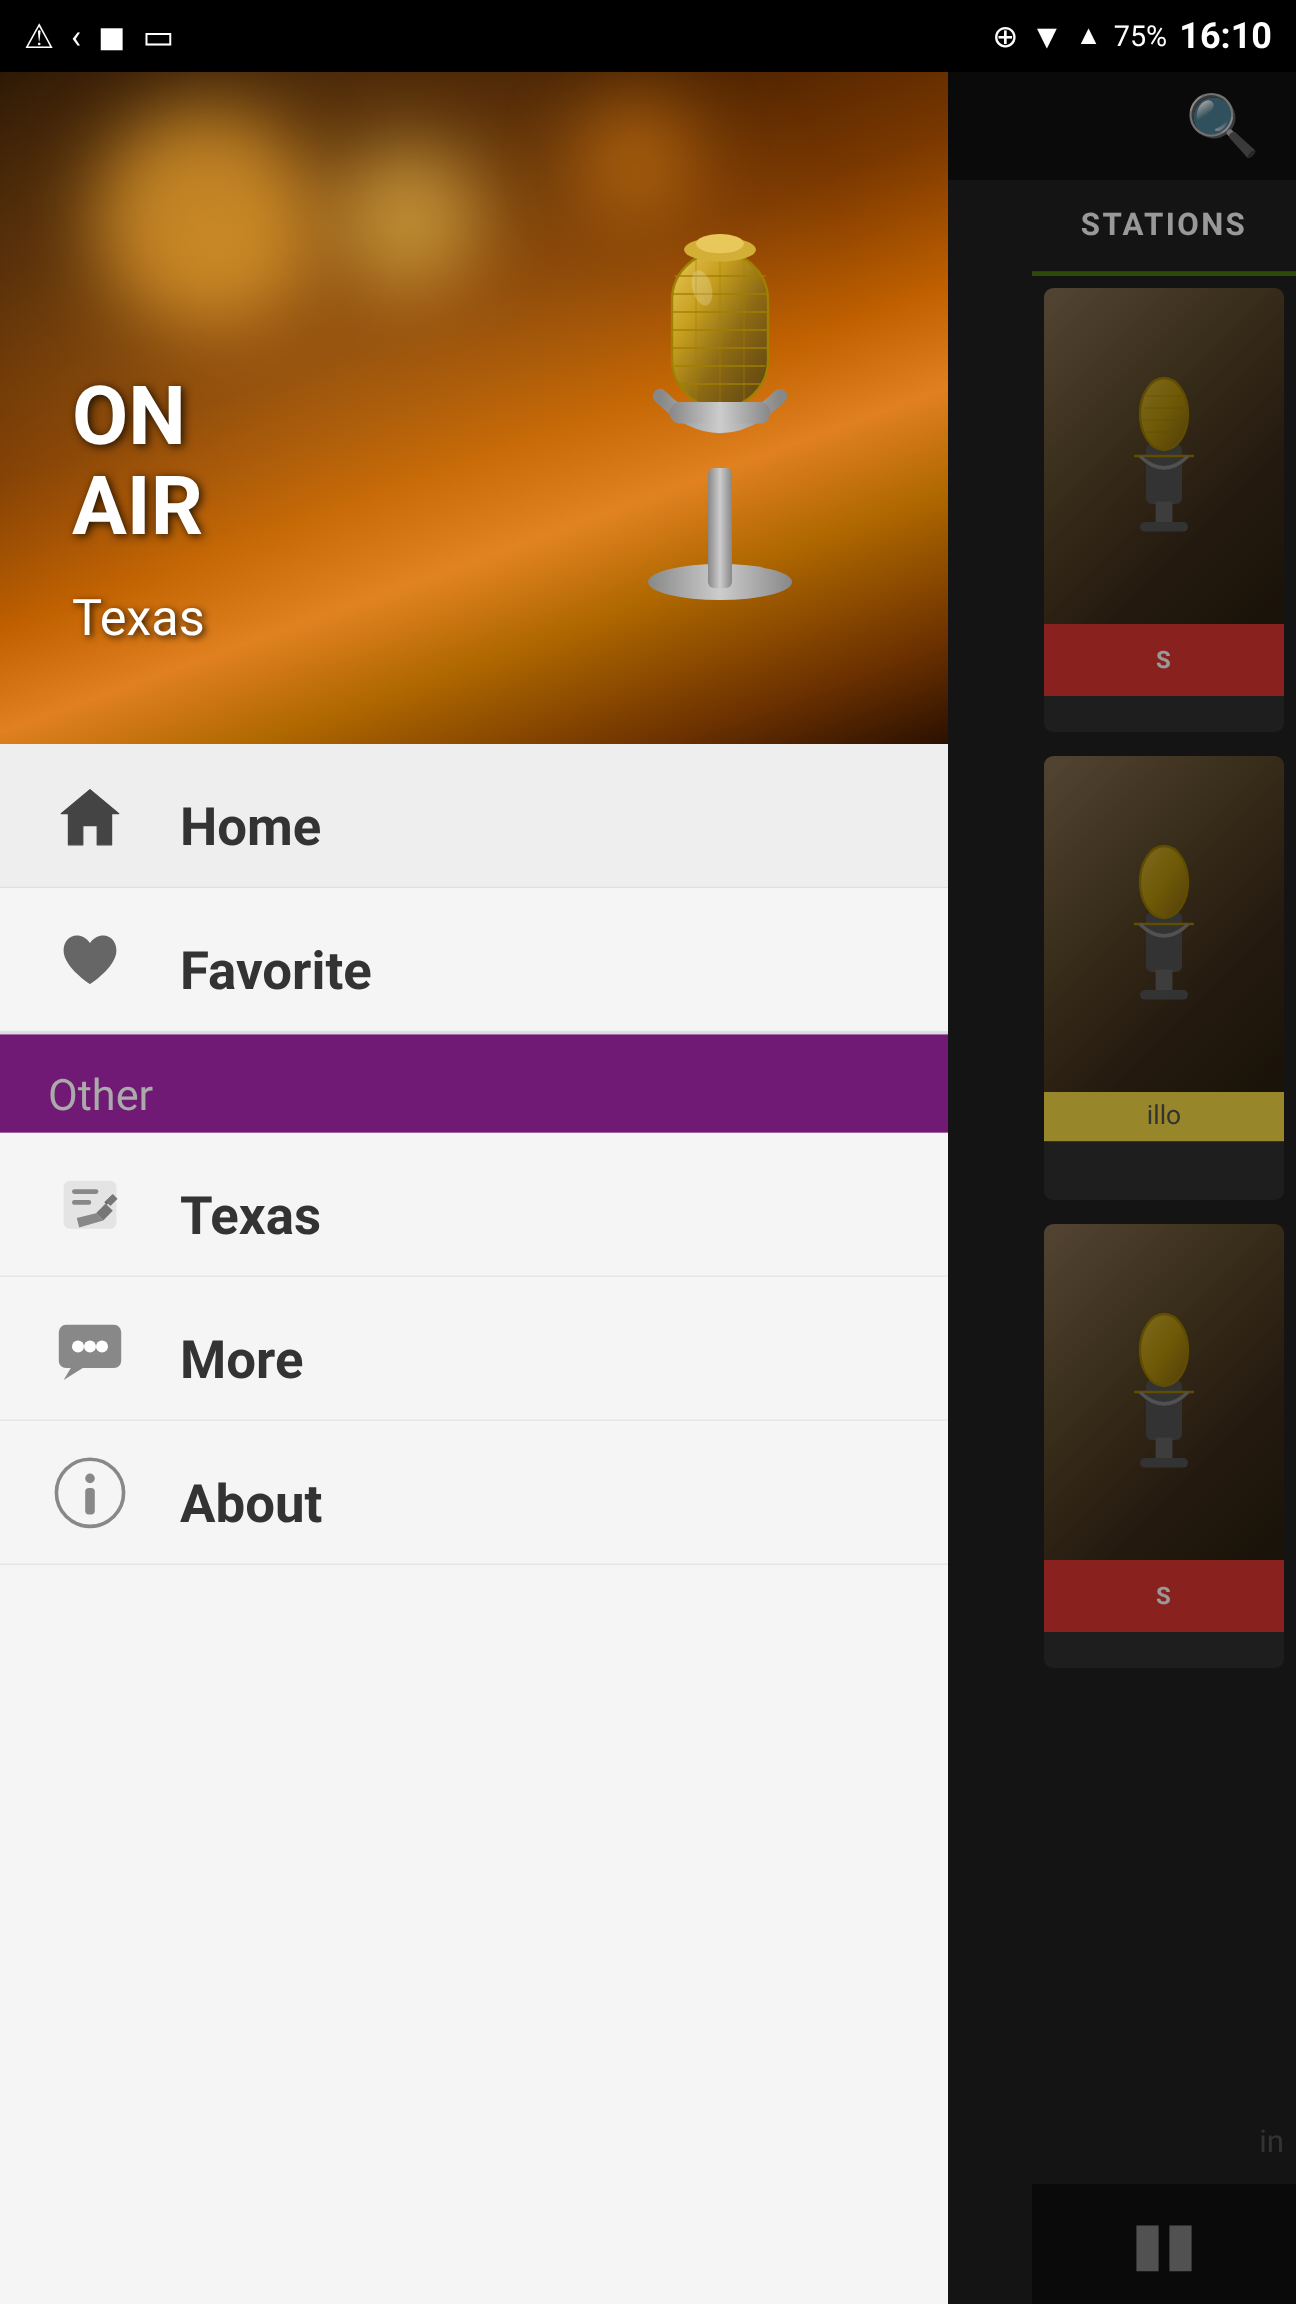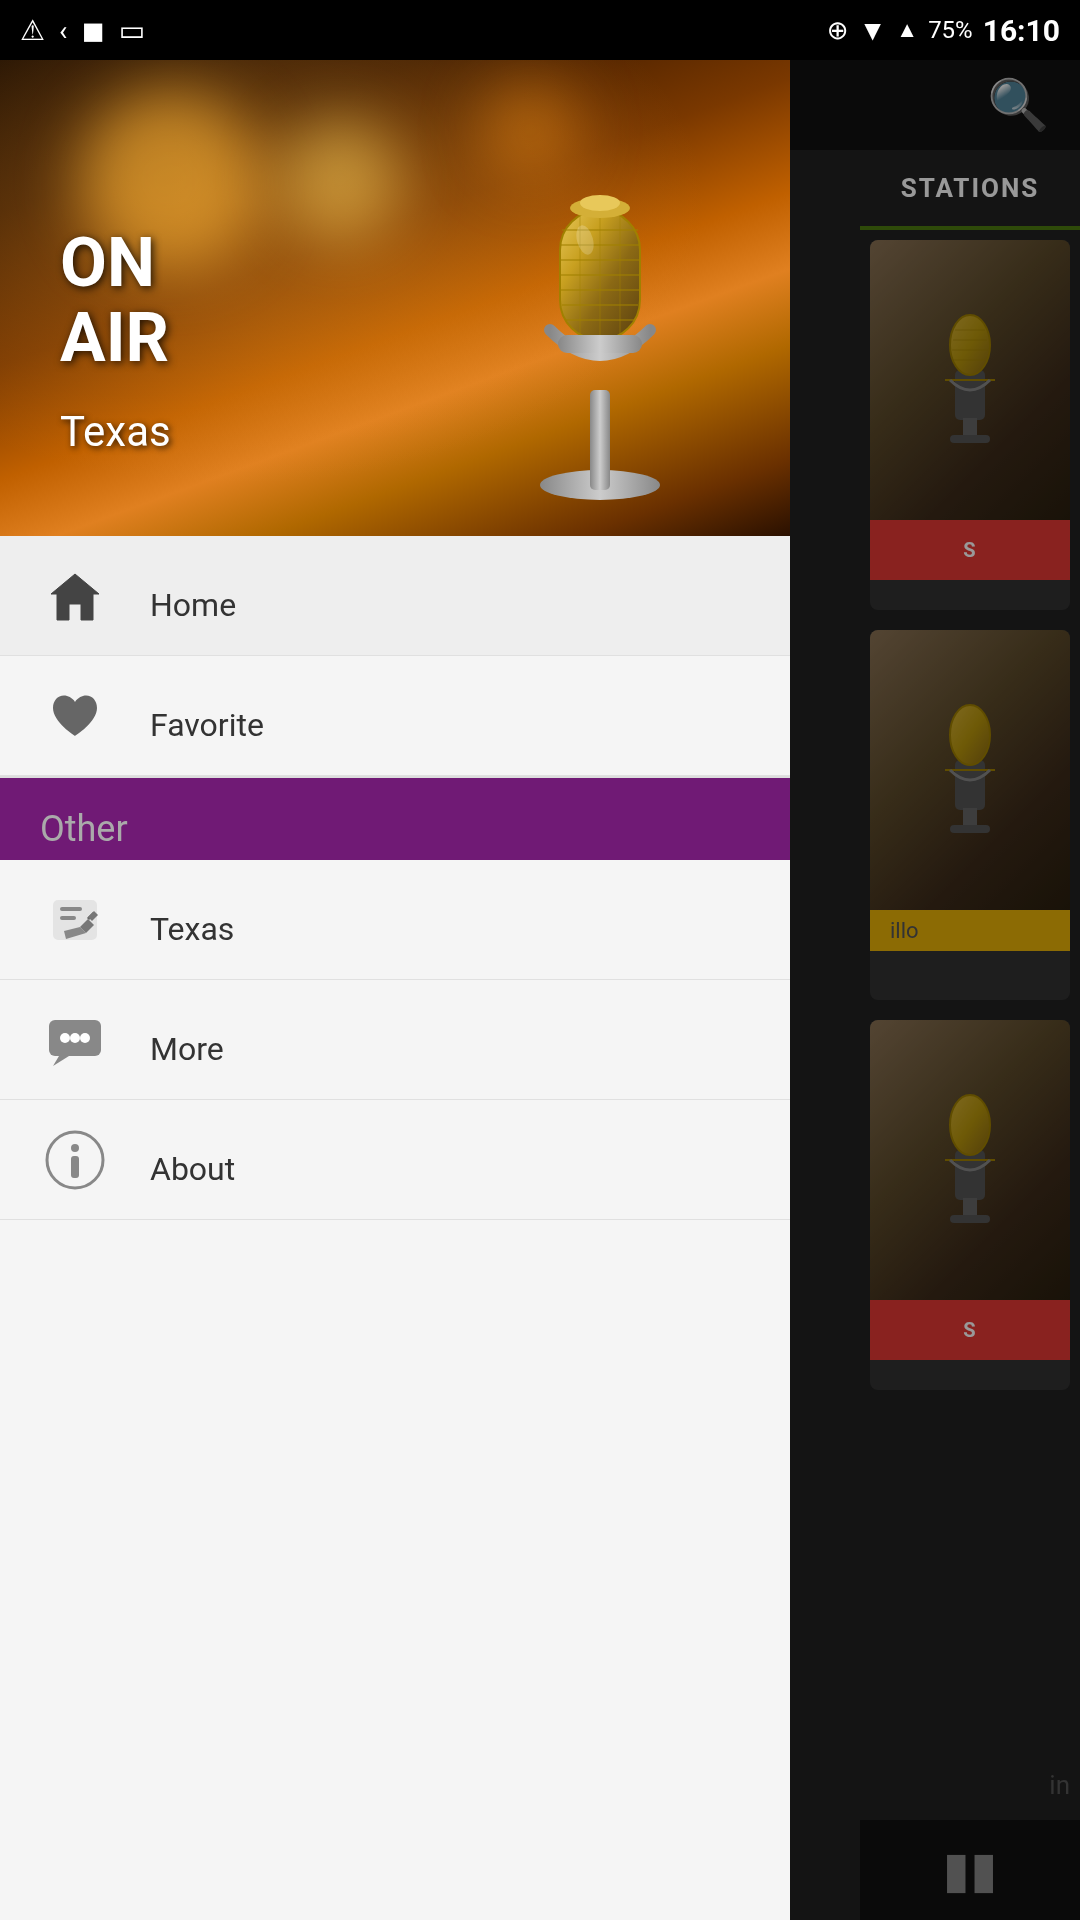--- a/index.html
+++ b/index.html
@@ -203,21 +203,21 @@
       height: 100%;
       background: #fff;
       z-index: 20;
       display: flex;
       flex-direction: column;
     }
 
     
     .drawer-hero {
       width: 100%;
-      height: 476px;
+      height: 560px;
       background: linear-gradient(160deg, #1a0a00 0%, #3d1a00 20%, #7a3800 40%, #c06000 55%, #e08020 65%, #b06800 75%, #6a3000 90%, #2a1000 100%);
       position: relative;
       overflow: hidden;
       flex-shrink: 0;
     }
 
     
     .bokeh {
       position: absolute;
       border-radius: 50%;
@@ -304,23 +304,23 @@
     .menu-icon {
       width: 70px;
       height: 70px;
       display: flex;
       align-items: center;
       justify-content: center;
       flex-shrink: 0;
     }
 
     .menu-label {
-      font-size: 32px;
+      font-size: 44px;
       color: #333;
-      font-weight: 400;
+      font-weight: 700;
       margin-top: 19px;
     }
 
     
     .section-label {
       padding: 30px 40px 10px 40px;
       font-size: 36px;
       color: #aaa;
       font-weight: 400;
       background: #701a75;
@@ -398,21 +398,21 @@
         <div class="bg-card-img">
           <svg class="mic-gold" viewBox="0 0 100 140" xmlns="http://www.w3.org/2000/svg">
             <rect x="35" y="60" width="30" height="50" rx="5" fill="#555"></rect>
             <ellipse cx="50" cy="35" rx="20" ry="30" fill="url(#g1)" stroke="#a08000" stroke-width="2"></ellipse>
             <line x1="25" y1="70" x2="75" y2="70" stroke="#a08000" stroke-width="2"></line>
             <path d="M30 70 Q50 90 70 70" fill="none" stroke="#888" stroke-width="3"></path>
             <rect x="43" y="108" width="14" height="20" fill="#666"></rect>
             <rect x="30" y="125" width="40" height="8" rx="4" fill="#555"></rect>
           </svg>
         </div>
-        <div style="padding: 8px 10px; background:#eab308;">
+        <div style="padding: 8px 10px; background:#fde047;text-align:center;">
           <span class="bg-city-name">illo</span>
         </div>
       </div>
 
       <div class="bg-card" style="margin-top:10px;">
         <div class="bg-card-img">
           <svg class="mic-gold" viewBox="0 0 100 140" xmlns="http://www.w3.org/2000/svg">
             <rect x="35" y="60" width="30" height="50" rx="5" fill="#555"></rect>
             <ellipse cx="50" cy="35" rx="20" ry="30" fill="url(#g1)" stroke="#a08000" stroke-width="2"></ellipse>
             <line x1="25" y1="70" x2="75" y2="70" stroke="#a08000" stroke-width="2"></line>

